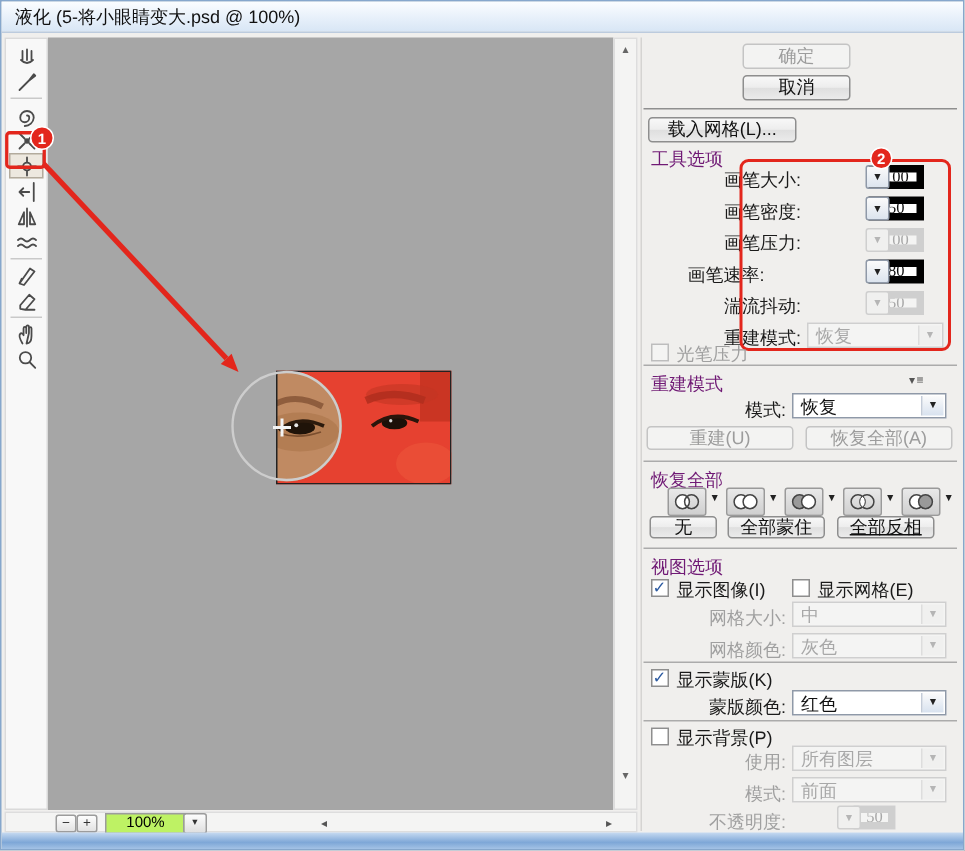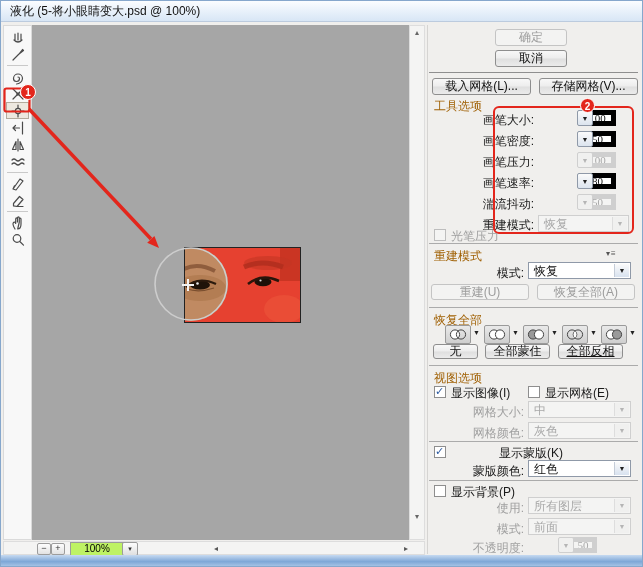--- a/index.html
+++ b/index.html
@@ -24,21 +24,21 @@
   .hbar{position:absolute;left:2px;top:540px;width:422px;height:14px;background:#F4F4F3;border:1px solid #DDDDDD;box-sizing:border-box;}
   .hbar .sbtn{position:absolute;top:1px;width:12px;height:10px;border:1px solid #9C9C9C;border-radius:2px;background:linear-gradient(#FDFDFD,#E2E2E2);font-size:9px;line-height:9px;text-align:center;color:#333;}
   .zoomcombo{position:absolute;left:66px;top:0px;width:52px;height:12px;border:1px solid #9C9C9C;background:#bef264;font-size:10px;text-align:center;line-height:12px;}
   .zoomcombo .arr{position:absolute;right:-15px;top:-1px;width:14px;height:12px;border:1px solid #9C9C9C;border-radius:2px;background:linear-gradient(#FDFDFD,#DFDFDF);font-size:7px;line-height:12px;color:#333;text-align:center;}
   .harrow{position:absolute;top:2px;font-size:8px;color:#555;}
 
   
   .vdivider{position:absolute;left:426px;top:24px;width:1px;height:529px;background:#D5D4D2;}
   .btn{position:absolute;border:1px solid #8E8E8E;border-radius:3px;background:linear-gradient(#F8F8F8,#EDEDED 48%,#DFDFDF 52%,#EBEBEB);color:#111;text-align:center;box-sizing:border-box;}
   .btn.disabled{border-color:#C4C4C4;color:#9C9C9C;background:#F3F3F2;}
-  .sect{position:absolute;color:#a16207;}
+  .sect{position:absolute;color:#701a75;}
   .hsep{position:absolute;left:428px;width:209px;height:1px;background:#ABABAB;}
   .label{position:absolute;color:#1a1a1a;text-align:right;}
   .label.off{color:#A0A0A0;}
   .spin{position:absolute;height:16px;border:5px solid #000000;background:#fff;color:#111;text-align:center;box-sizing:border-box;font-size:11px;font-family:Liberation Serif, serif;padding:0;margin-left:41px;}
   .spin.off{border-color:#CFCFCF;background:#F4F4F3;color:#A8A8A8;}
   .dbtn{position:absolute;width:16px;height:16px;border:1px solid #8F99A8;border-radius:2px;background:linear-gradient(#FBFBFB,#DCE4EE);font-size:7px;color:#222;text-align:center;line-height:15px;box-sizing:border-box;}
   .dbtn.off{border-color:#CFCFCF;background:#F0F0EF;color:#B5B5B5;}
   .combo{position:absolute;height:17px;border:1px solid #8F99A8;background:#fff;box-sizing:border-box;color:#111;}
   .combo .val{position:absolute;left:5px;top:1px;line-height:14px;font-size:12px;}
   .combo .carr{position:absolute;right:1px;top:1px;bottom:1px;width:14px;background:linear-gradient(#FBFBFB,#D8E2EF);border-left:1px solid #C4CCD8;font-size:7px;color:#222;text-align:center;line-height:13px;}
@@ -174,37 +174,36 @@
     <div class="harrow" style="left:210px;">◂</div>
     <div class="harrow" style="left:400px;">▸</div>
   </div>
 
   <div class="vdivider"></div>
 
   <div class="btn disabled" style="left:494px;top:28px;width:72px;height:17px;line-height:15px;">确定</div>
   <div class="btn" style="left:494px;top:49px;width:72px;height:17px;line-height:15px;">取消</div>
   <div class="hsep" style="top:71px;background:#8F8F8F;"></div>
   <div class="btn" style="left:431px;top:77px;width:99px;height:17px;line-height:15px;">载入网格(L)...</div>
-  <div class="btn" style="left:538px;top:77px;width:99px;height:17px;line-height:15px;">存储网格(V)...</div>
 
   <div class="sect" style="left:433px;top:97px;">工具选项</div>
 
   <div class="label" style="left:433px;top:111px;width:100px;">画笔大小:</div>
   <input class="spin" style="left: 537px; top: 109px; width: 37px;" value="100">
   <div class="dbtn" style="left:576px;top:109px;">▼</div>
 
   <div class="label" style="left:433px;top:132px;width:100px;">画笔密度:</div>
   <input class="spin" style="left: 537px; top: 130px; width: 37px;" value="50">
   <div class="dbtn" style="left:576px;top:130px;">▼</div>
 
   <div class="label" style="left:433px;top:153px;width:100px;">画笔压力:</div>
   <input class="spin off" style="left: 537px; top: 151px; width: 37px;" value="100">
   <div class="dbtn off" style="left:576px;top:151px;">▼</div>
 
-  <div class="label" style="left:433px;top:174px;width:100px;">画笔速率:</div>
+  <div class="label" style="left:433px;top:174px;width:100px;text-align:center;">画笔速率:</div>
   <input class="spin" style="left: 537px; top: 172px; width: 37px;" value="80">
   <div class="dbtn" style="left:576px;top:172px;">▼</div>
 
   <div class="label" style="left:433px;top:195px;width:100px;">湍流抖动:</div>
   <input class="spin off" style="left: 537px; top: 193px; width: 37px;" value="50">
   <div class="dbtn off" style="left:576px;top:193px;">▼</div>
 
   <div class="label" style="left:433px;top:216px;width:100px;">重建模式:</div>
   <div class="combo off" style="left:537px;top:214px;width:91px;">
     <span class="val">恢复</span>
@@ -277,21 +276,21 @@
     <span class="carr">▼</span>
   </div>
   <div class="label off" style="left:433px;top:424px;width:90px;">网格颜色:</div>
   <div class="combo off" style="left:527px;top:421px;width:103px;">
     <span class="val">灰色</span>
     <span class="carr">▼</span>
   </div>
 
   <div class="hsep" style="top:440px;"></div>
   <div class="cb checked" style="left:433px;top:445px;"></div>
-  <div class="cblabel" style="left:450px;top:444px;margin-left:48px;">显示蒙版(K)</div>
+  <div class="cblabel" style="left:450px;top:444px;">显示蒙版(K)</div>
   <div class="label" style="left:433px;top:462px;width:90px;">蒙版颜色:</div>
   <div class="combo" style="left:527px;top:459px;width:103px;">
     <span class="val">红色</span>
     <span class="carr">▼</span>
   </div>
 
   <div class="hsep" style="top:479px;"></div>
   <div class="cb" style="left:433px;top:484px;"></div>
   <div class="cblabel" style="left:450px;top:483px;">显示背景(P)</div>
 

